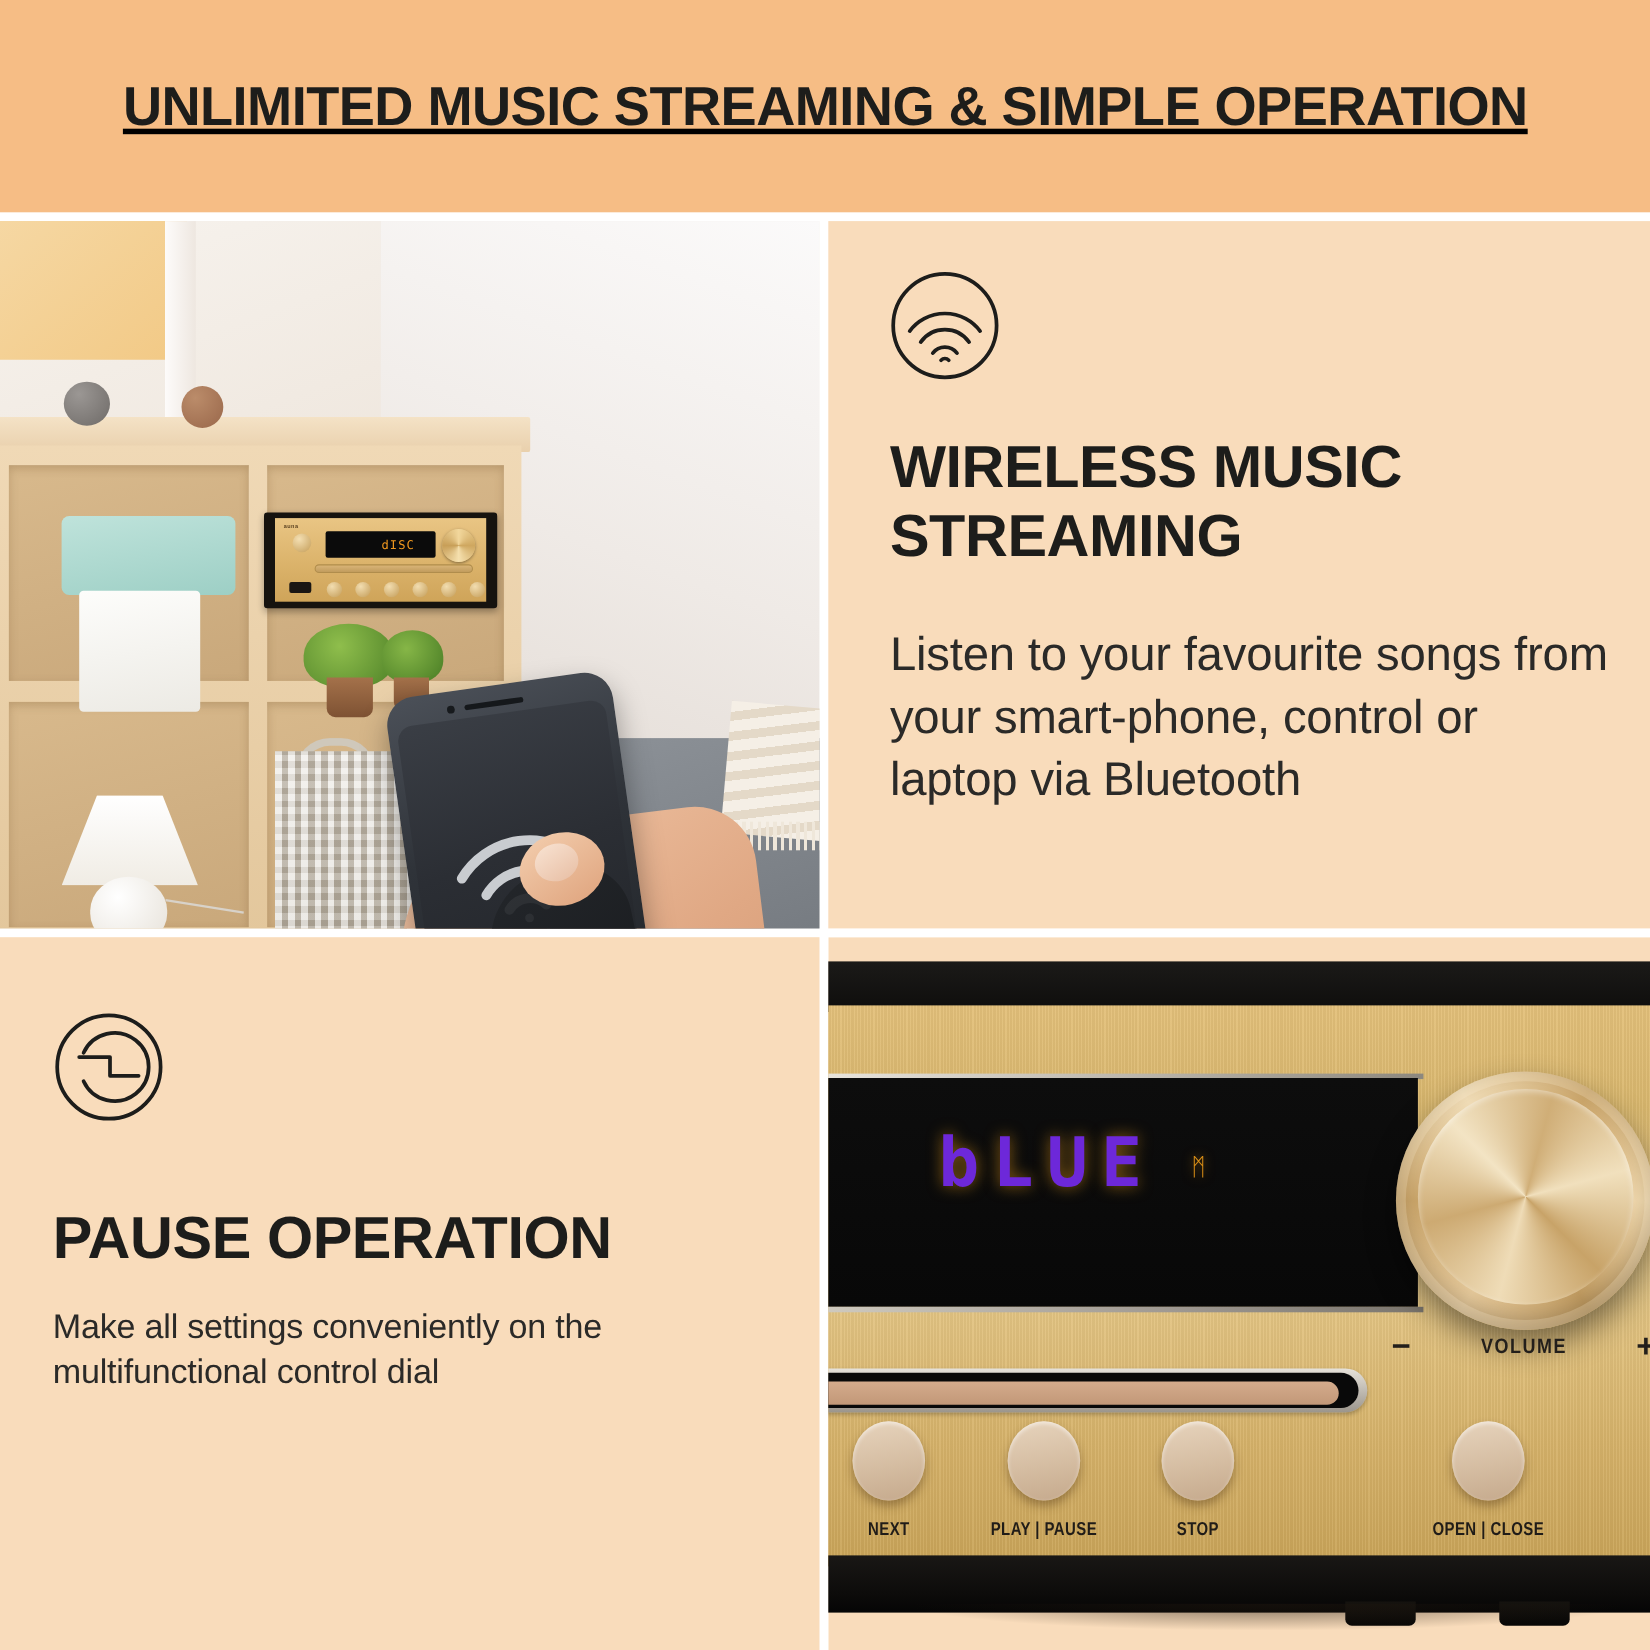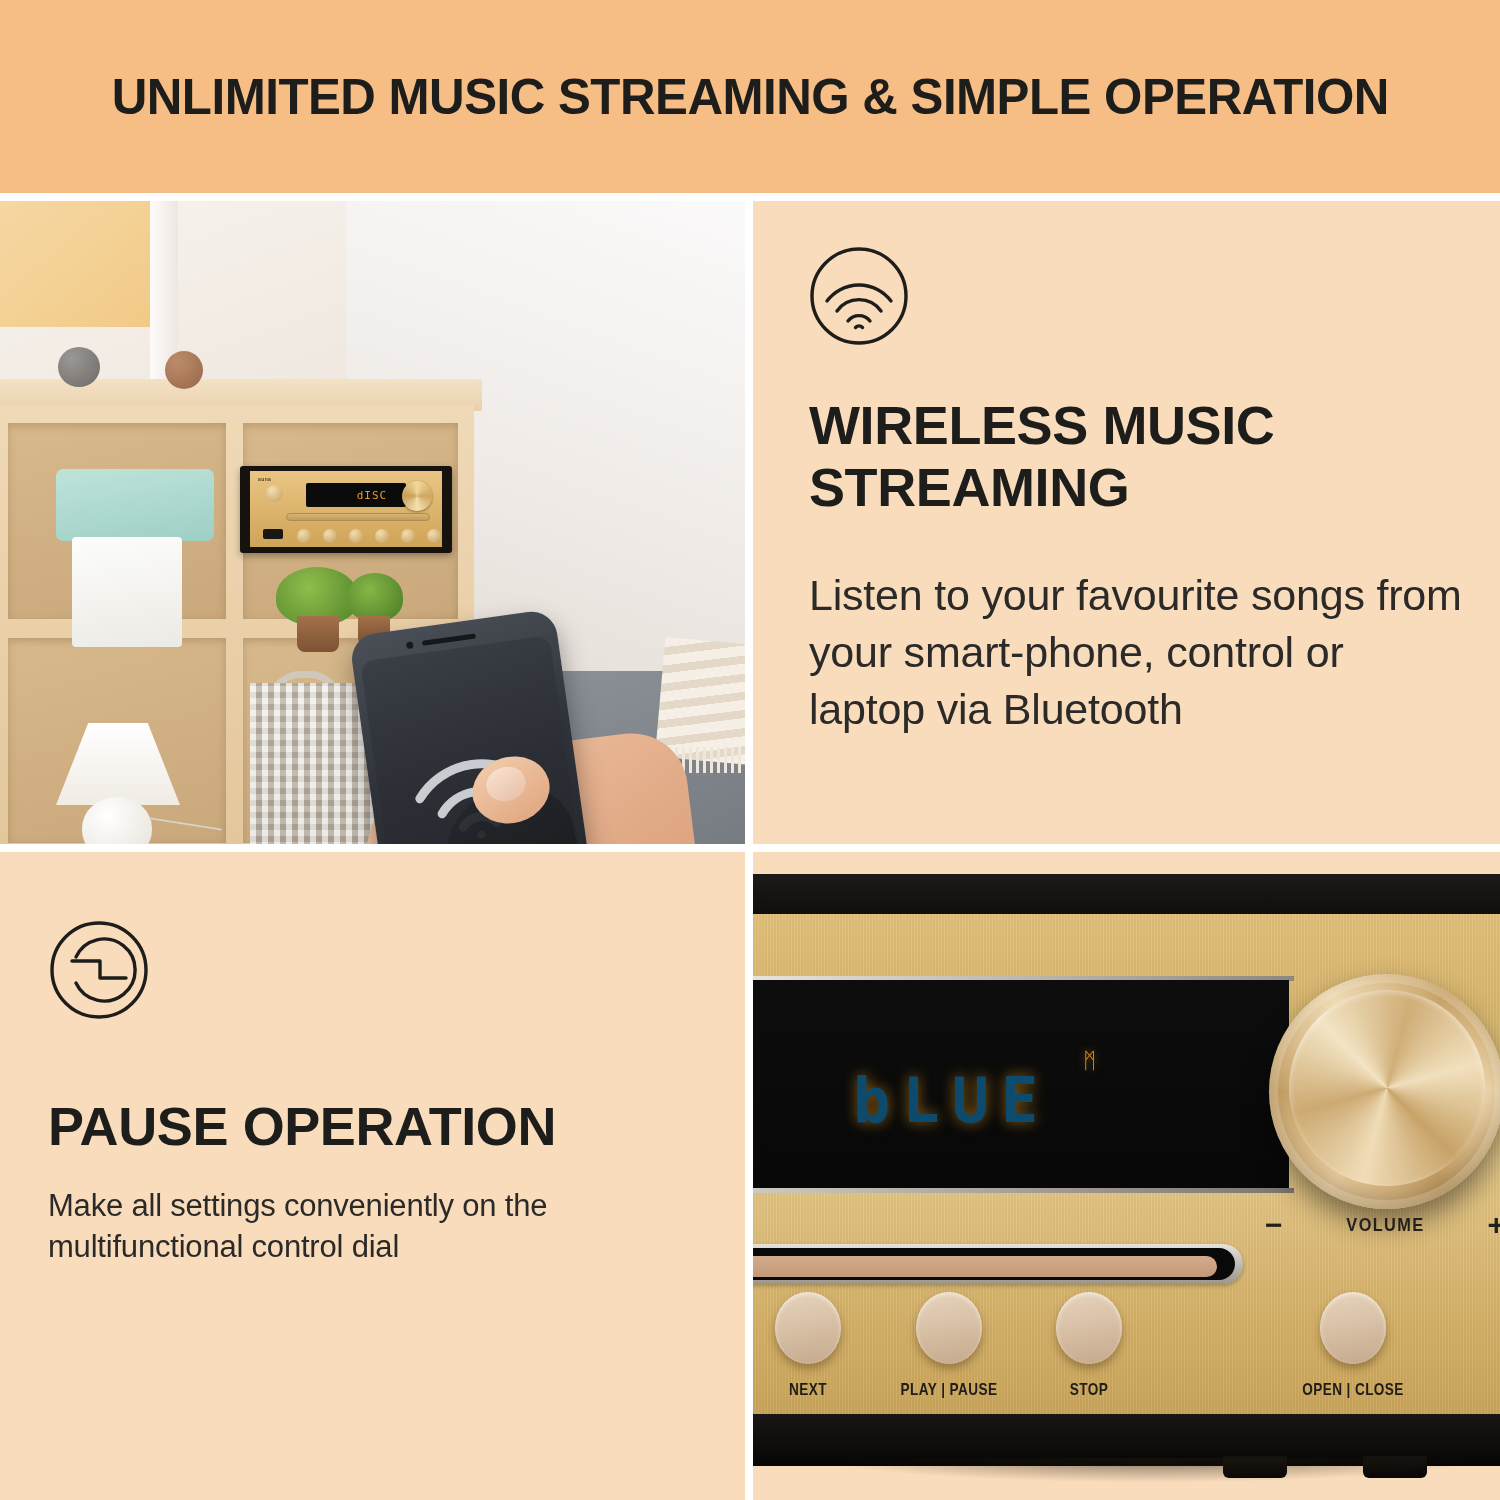--- a/index.html
+++ b/index.html
@@ -22,20 +22,21 @@
   
   .header-band {
     position: absolute;
     left: 0; top: 0;
     width: 1500px;
     height: 193px;
     background: #f6bd85;
     display: flex;
     align-items: center;
     justify-content: center;
+    text-decoration: underline;
   }
   .header-title {
     font-family: "Liberation Sans", sans-serif;
     font-weight: 700;
     font-size: 50px;
     letter-spacing: -0.5px;
     color: #1d1d1b;
     white-space: nowrap;
     transform: scaleX(0.985);
   }
@@ -198,21 +199,21 @@
   }
   .mini-face {
     position: absolute; left: 10px; top: 5px; width: 192px; height: 76px;
     background: linear-gradient(180deg,#e9c584 0%,#dcb46c 52%,#cfa459 100%);
   }
   .mini-brand {
     position: absolute; left: 8px; top: 5px; font-size: 5px; color: #5c4422;
     letter-spacing: .4px; font-weight: 700;
   }
   .mini-display {
-    position: absolute; left: 56px; top: 12px; width: 100px; height: 24px;
+    position: absolute; left: 46px; top: 12px; width: 100px; height: 24px;
     background: #0b0b0b; border-radius: 2px;
     display: flex; align-items: center; justify-content: center; padding-left: 32px;
   }
   .mini-display-text {
     color: #f0981f; font-family: "DejaVu Sans Mono", monospace;
     font-size: 11px; letter-spacing: 1px;
   }
   .mini-knob {
     position: absolute; left: 152px; top: 10px; width: 30px; height: 30px;
     border-radius: 50%;
@@ -316,23 +317,22 @@
   .hifi-display-trim-bot {
     position: absolute; left: -4px; top: 336px; width: 545px; height: 5px;
     background: linear-gradient(90deg,#cfcabf,#9d9790 60%,#7a756d);
   }
   .led-text {
     position: absolute; left: 100px; top: 168px;
     font-family: "DejaVu Sans Mono", monospace;
     font-size: 62px;
     font-weight: 700;
     letter-spacing: 12px;
-    color: #0c4a6e;
+    color: #6d28d9;
     text-shadow: 0 0 14px rgba(244,164,28,.55);
-    margin-top: 44px;
   }
   .led-bt {
     position: absolute; left: 330px; top: 196px;
     font-size: 22px; color: #d98e16;
     text-shadow: 0 0 10px rgba(217,142,22,.6);
   }
 
   .knob-big {
     position: absolute; left: 516px; top: 122px; width: 235px; height: 235px;
     border-radius: 50%;

